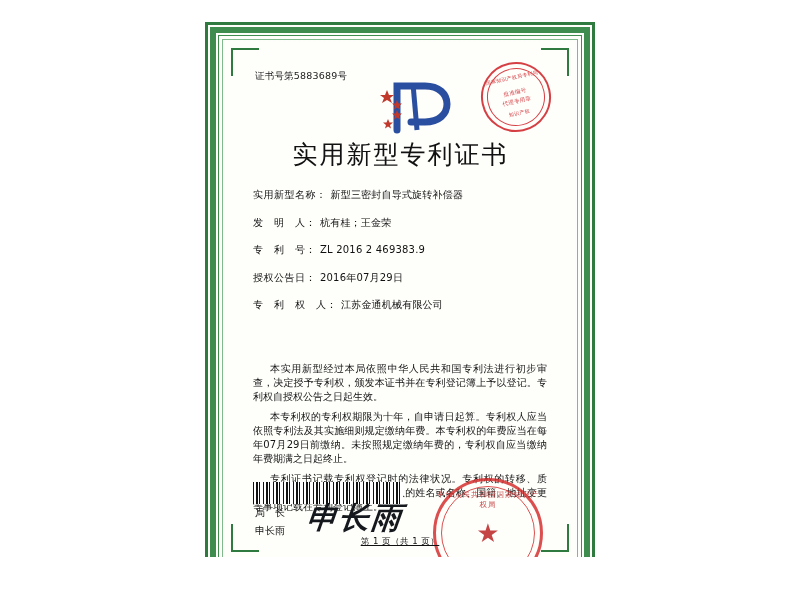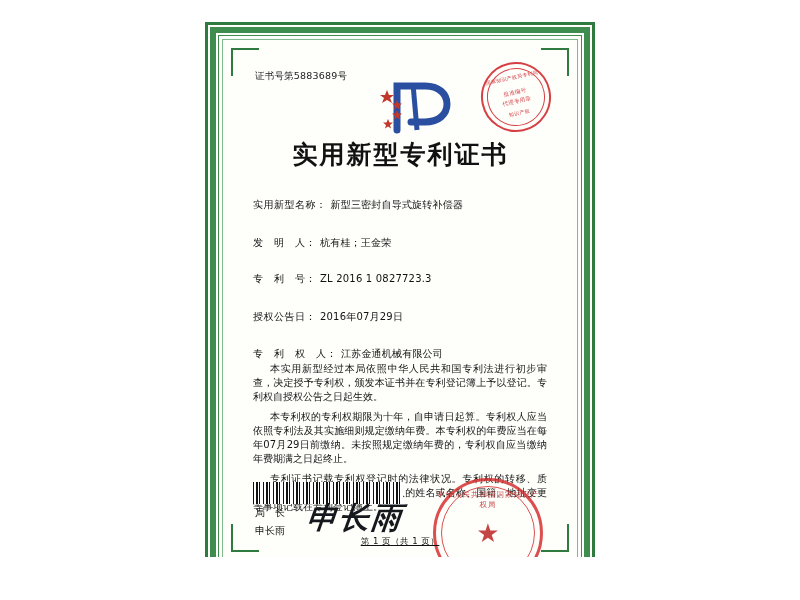--- a/index.html
+++ b/index.html
@@ -124,21 +124,21 @@
 
   
   .main-title {
     position: absolute;
     left: 1px;
     right: 0;
     top: 96px;
     text-align: center;
     font-family: "DejaVu Sans", "Liberation Sans", sans-serif;
     font-size: 25px;
-    font-weight: bold;
+    font-weight: normal;
     letter-spacing: 2px;
     color: #111111;
   }
 
   
   .fields {
     position: absolute;
     left: 28px;
     top: 146px;
     right: 28px;
@@ -150,21 +150,20 @@
     font-size: 10px;
     color: #111;
     white-space: nowrap;
   }
   .field-label {
     letter-spacing: 0.5px;
   }
   .field-value {
     margin-left: 4px;
     letter-spacing: 0.2px;
-    margin-top: 10px;
   }
 
   
   .body-text {
     position: absolute;
     left: 28px;
     right: 28px;
     top: 320px;
     font-size: 10px;
     line-height: 14px;
@@ -305,21 +304,21 @@
         <div class="field-row">
           <span class="field-label">实用新型名称：</span>
           <span class="field-value">新型三密封自导式旋转补偿器</span>
         </div>
         <div class="field-row">
           <span class="field-label">发　明　人：</span>
           <span class="field-value">杭有桂；王金荣</span>
         </div>
         <div class="field-row">
           <span class="field-label">专　利　号：</span>
-          <span class="field-value">ZL 2016 1 0827723.3</span>
+          <span class="field-value">ZL 2016 2 469383.9</span>
         </div>
         <div class="field-row">
           <span class="field-label">授权公告日：</span>
           <span class="field-value">2016年07月29日</span>
         </div>
         <div class="field-row">
           <span class="field-label">专　利　权　人：</span>
           <span class="field-value">江苏金通机械有限公司</span>
         </div>
       </div>

